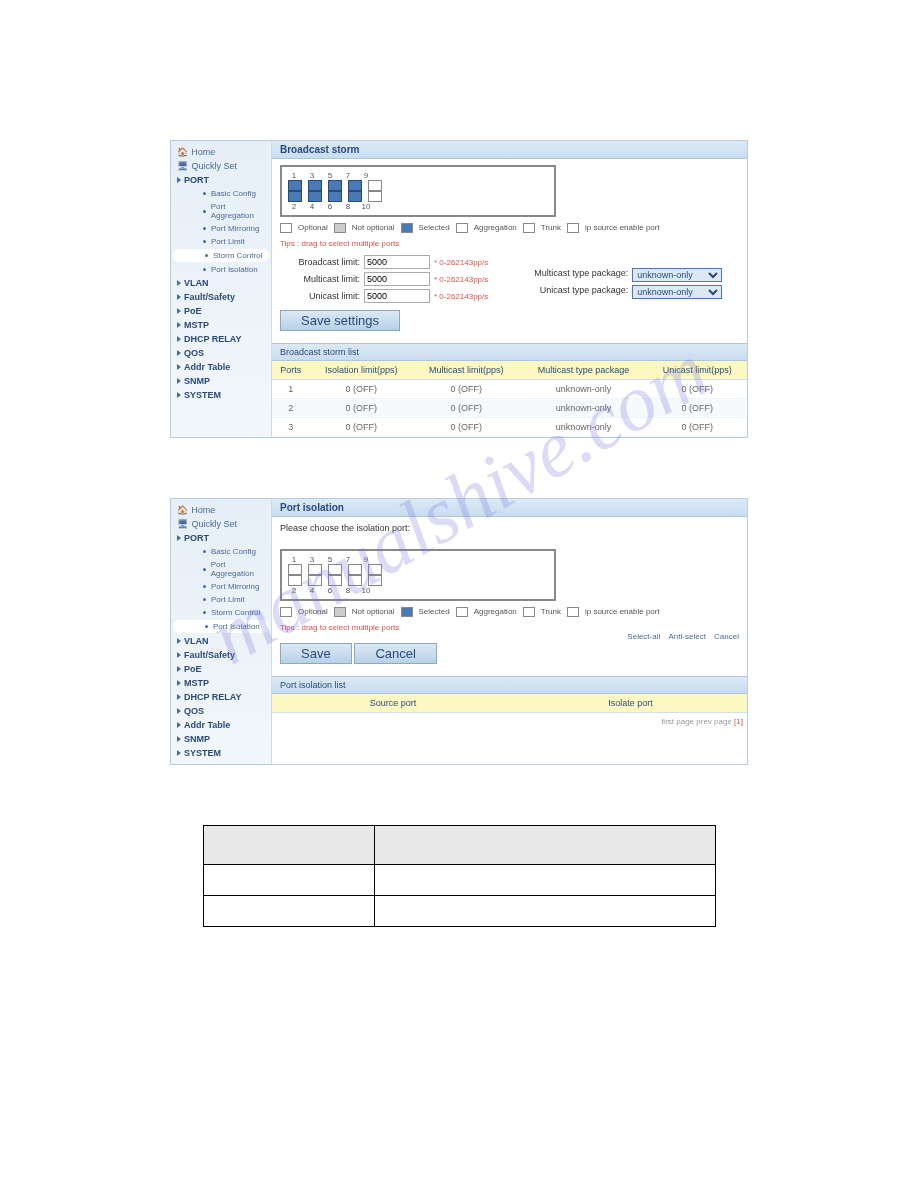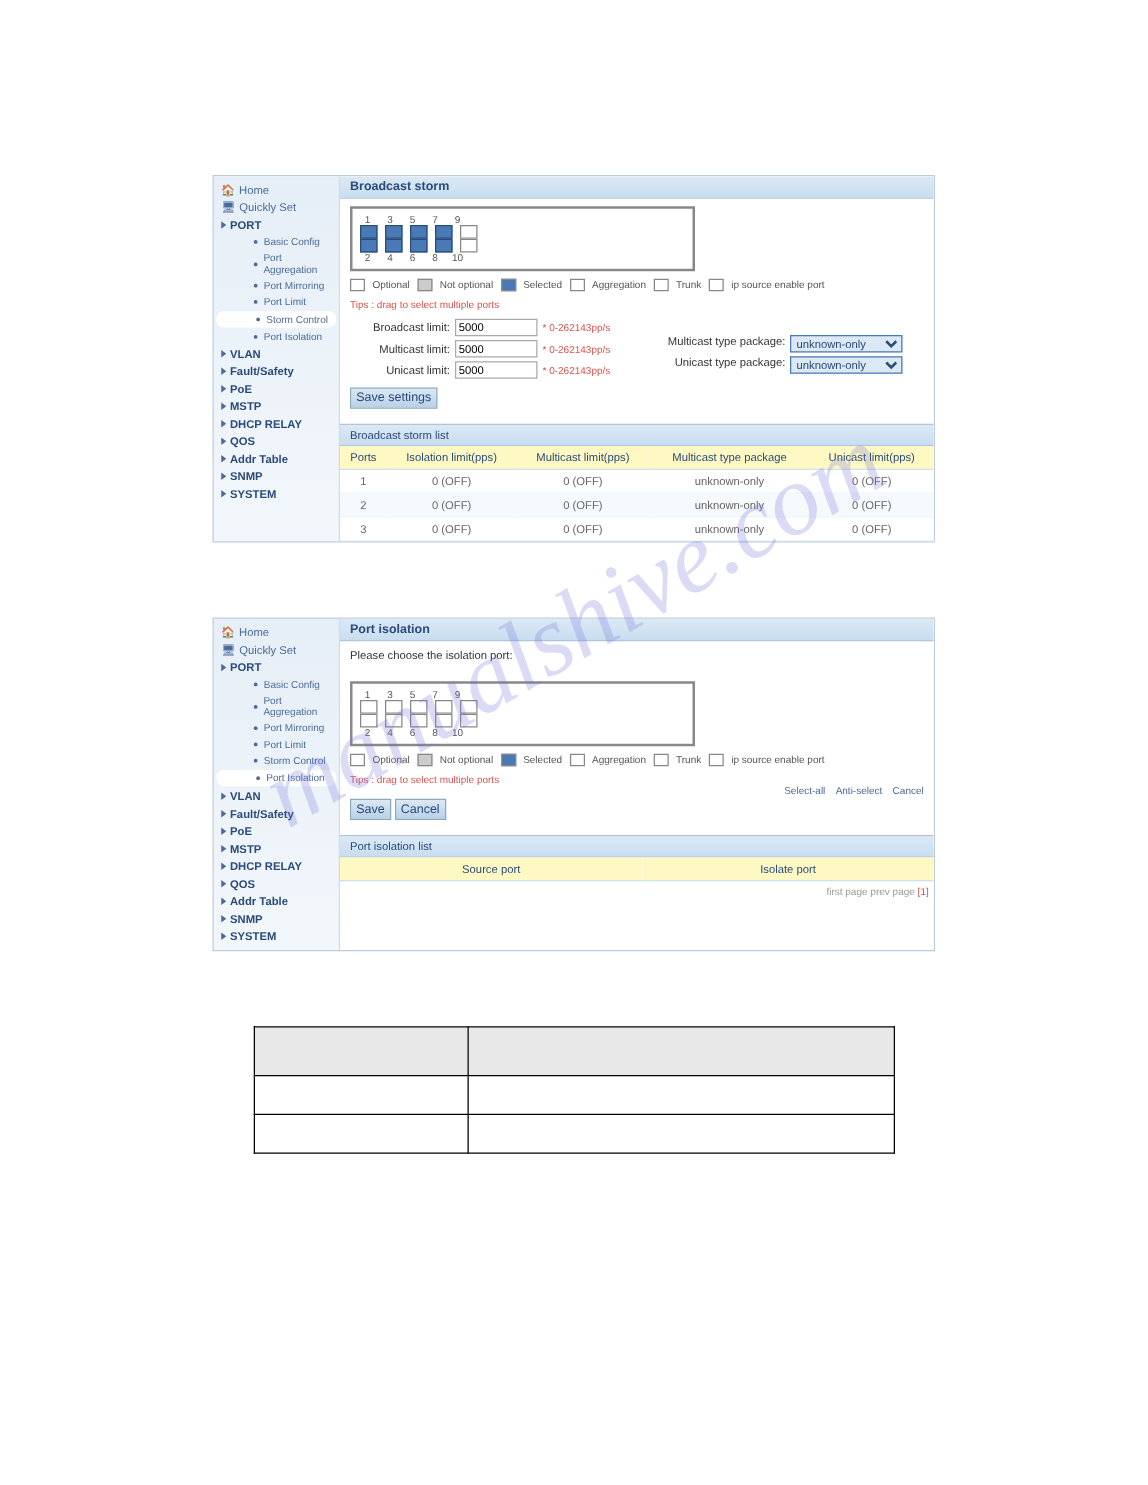--- a/index.html
+++ b/index.html
@@ -27,21 +27,21 @@
 .legend-ic.agg{background:#fff}
 .tips{color:#d9534f;font-size:8px}
 .form-row{display:flex;align-items:center;gap:4px;margin:3px 0;font-size:9px}
 .form-row label{width:80px;text-align:right;color:#333}
 .form-row input{width:60px;border:1px solid #aaa;padding:1px 2px;font-size:9px}
 .hint{color:#d9534f;font-size:8px}
 .pkg-row{display:flex;align-items:flex-start;gap:4px;font-size:9px}
 .pkg-row label{width:110px;text-align:right}
 .pkg-row select{width:90px;border:1px solid #4a7ab5;background:#dce9f5;font-size:9px;color:#2a4a7a}
 .form-area{display:flex;gap:30px;margin:4px 0}
-.btn{background:linear-gradient(to bottom,#dce9f5,#b8d0e8);border:1px solid #8ab;padding:2px 4px;color:#2a4a7a;font-size:10px;cursor:pointer}
+.btn{background:linear-gradient(to bottom,#dce9f5,#b8d0e8);border:1px solid #8ab;padding:2px 20px;color:#2a4a7a;font-size:13px;cursor:pointer}
 .list-header{background:linear-gradient(to bottom,#dce9f5,#c8ddf0);padding:3px 8px;font-weight:normal;color:#2a4a7a;font-size:9px;border-top:1px solid #b0c4de;border-bottom:1px solid #b0c4de;margin-top:6px}
 table.data{width:100%;border-collapse:collapse;font-size:9px}
 table.data th{background:#fef9c3;padding:4px;color:#2a4a7a;border-bottom:1px solid #d0e0f0;font-weight:normal}
 table.data td{padding:4px;text-align:center;border-bottom:1px solid #eef5fb;color:#666}
 table.data tr:nth-child(even) td{background:#f6fafd}
 .links{font-size:8px;color:#4a6b9a;text-align:right;margin-bottom:2px}
 .links span{margin-left:6px;cursor:pointer}
 .pager{font-size:8px;color:#999;text-align:right;padding:4px}
 .pager .cur{color:#d9534f}
 .blank-table{border-collapse:collapse;margin:20px auto}

